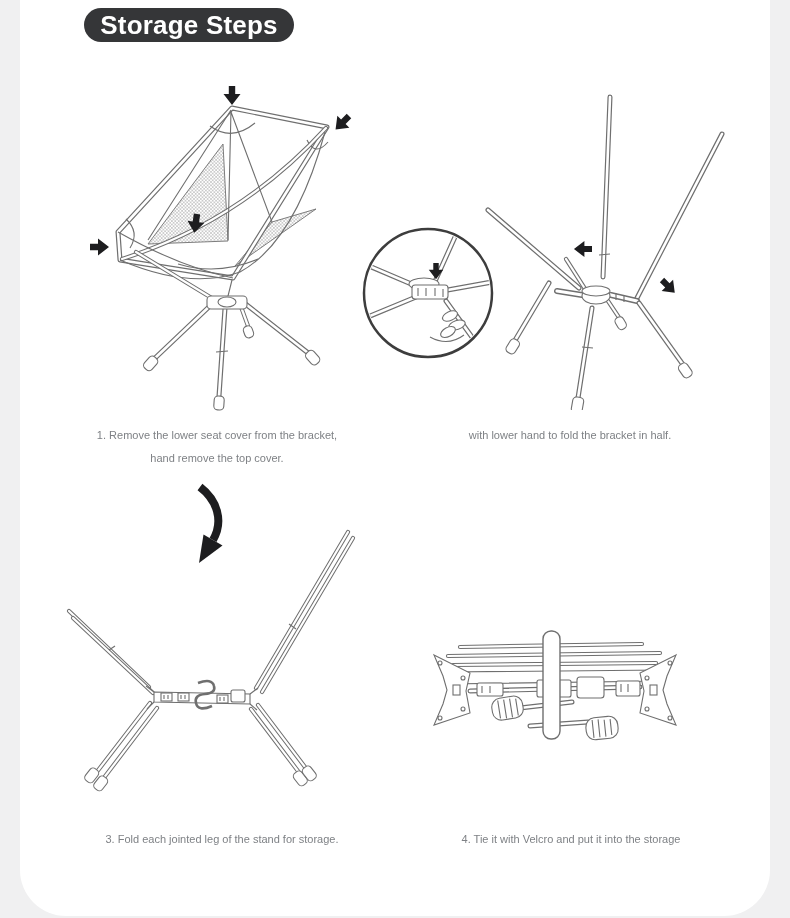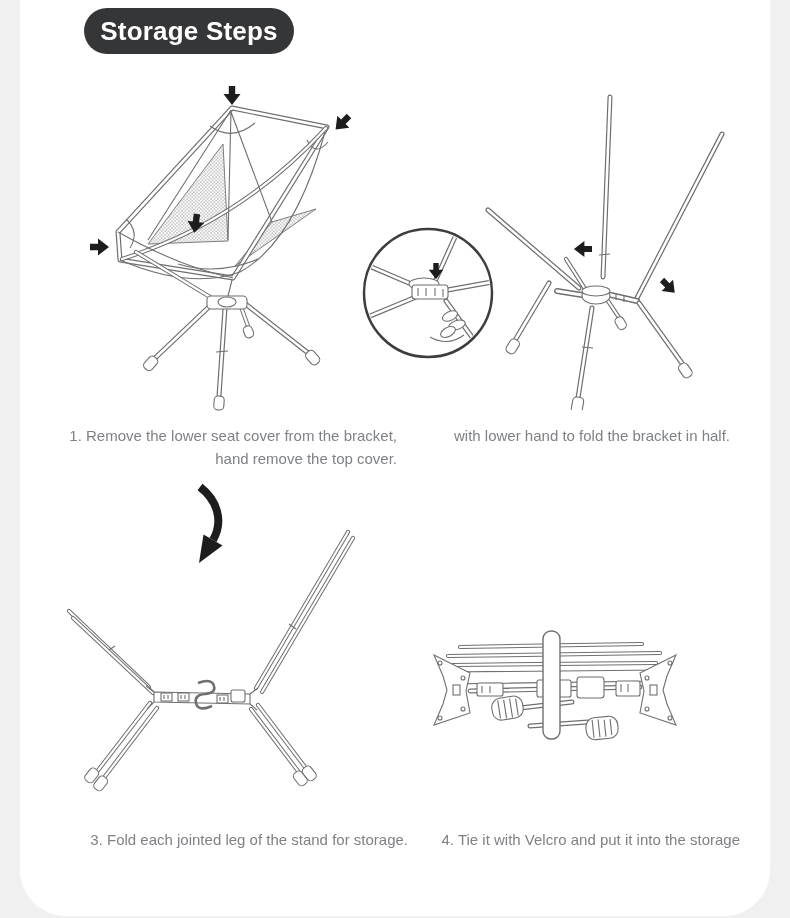--- a/index.html
+++ b/index.html
@@ -10,33 +10,33 @@
     position:relative;overflow:hidden;
   }
   .page{position:absolute;inset:0;}
   .card{
     position:absolute;left:20px;top:0;width:750px;height:916px;
     background:var(--card,#fff);
     border-radius:0 0 46px 46px;
   }
   .abs{position:absolute;}
   .pill{
-    position:absolute;left:84px;top:8px;width:210px;height:46px;
+    position:absolute;left:84px;top:8px;width:210px;height:34px;
     background:var(--badge_background,#353638);
     border-radius:24px;
     display:flex;align-items:center;justify-content:center;
   }
   .pill span{
     color:var(--badge_text,#fff);
     font-size:26px;font-weight:bold;letter-spacing:0.2px;
   }
   .caption{
     position:absolute;
     color:var(--caption_text,#7e8185);
-    font-size:15px;line-height:23px;text-align:right;
+    font-size:11px;line-height:23px;text-align:center;
   }
   .caption div{white-space:nowrap;}
   
   .t{stroke:var(--line_art,#6f6f6f);stroke-width:5;fill:none;stroke-linecap:round;stroke-linejoin:round;}
   .t4{stroke:var(--line_art,#6f6f6f);stroke-width:4.2;fill:none;stroke-linecap:round;}
   .t6{stroke:var(--line_art,#6f6f6f);stroke-width:6;fill:none;stroke-linecap:round;}
   .c{stroke:#fff;stroke-width:2.6;fill:none;stroke-linecap:round;stroke-linejoin:round;}
   .c2{stroke:#fff;stroke-width:2.2;fill:none;stroke-linecap:round;}
   .c3{stroke:#fff;stroke-width:3.2;fill:none;stroke-linecap:round;}
   .n{stroke:var(--line_art,#6f6f6f);stroke-width:1.1;fill:none;}
@@ -265,19 +265,19 @@
     <g transform="rotate(-9 88 83)">
       <rect class="w" x="72" y="72" width="31" height="22" rx="9"></rect>
       <path class="n" d="M 79,74 V 92 M 85,74 V 93 M 91,74 V 93 M 97,75 V 92"></path>
     </g>
     <g transform="rotate(-6 182 103)">
       <rect class="w" x="166" y="92" width="32" height="22" rx="9"></rect>
       <path class="n" d="M 173,94 V 112 M 179,94 V 112 M 185,95 V 112 M 191,95 V 111"></path>
     </g>
   </svg>
 
-  <div class="caption" style="left:48px;top:828px;width:360px">
+  <div class="caption" style="left:42px;top:828px;width:360px">
     <div>3. Fold each jointed leg of the stand for storage.</div>
   </div>
-  <div class="caption" style="left:420px;top:828px;width:320px">
+  <div class="caption" style="left:411px;top:828px;width:320px">
     <div>4. Tie it with Velcro and put it into the storage</div>
   </div>
 </div>
 
 </body></html>

